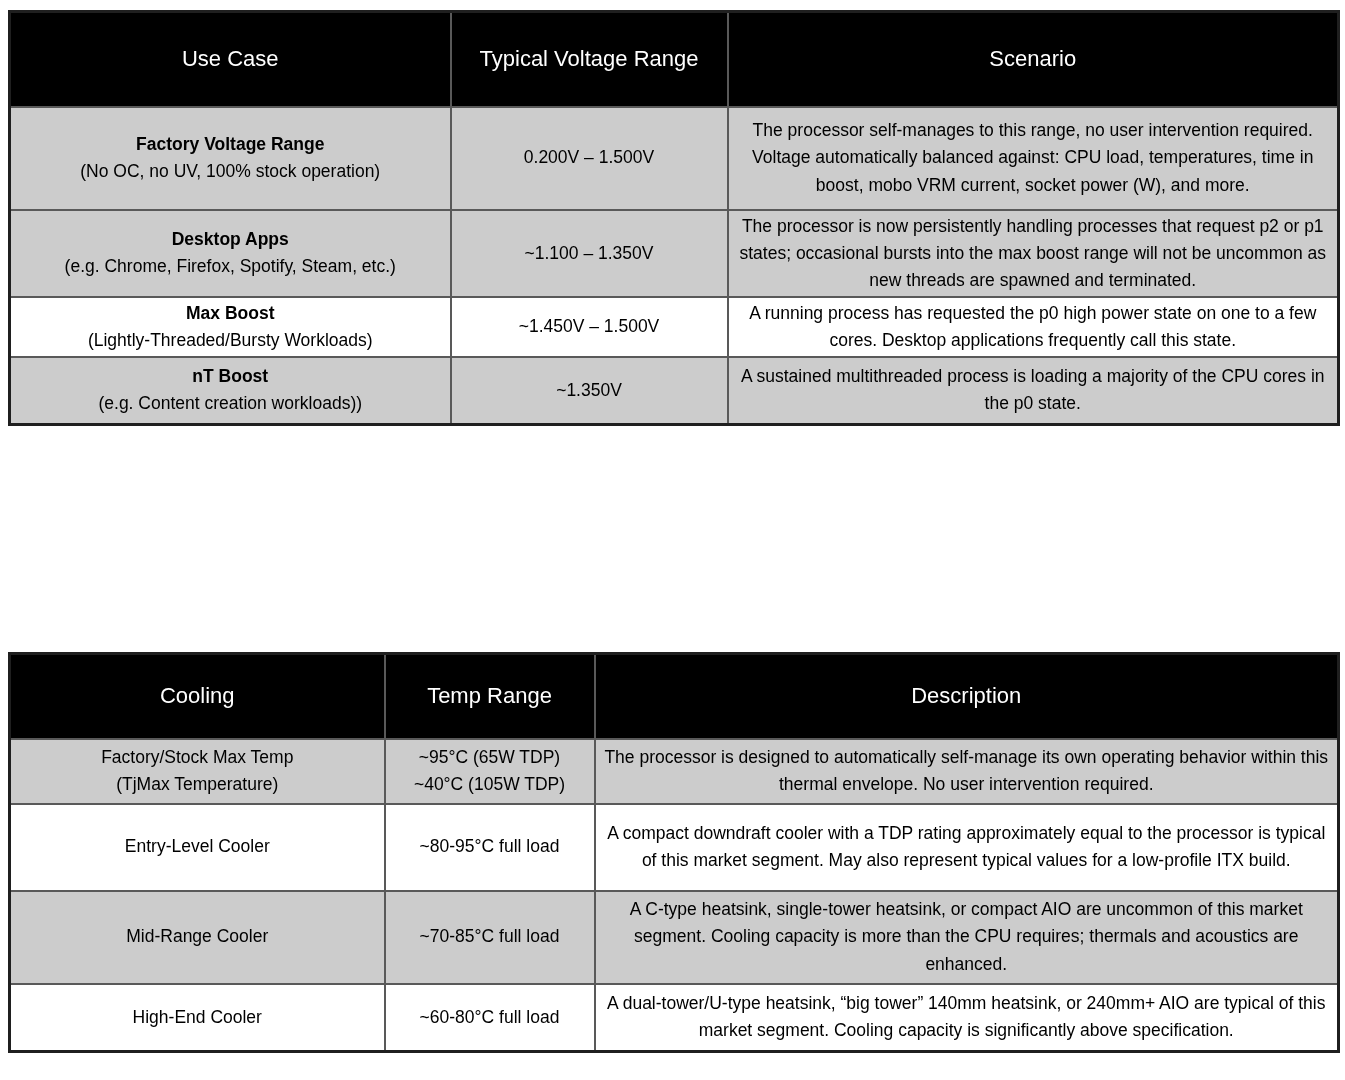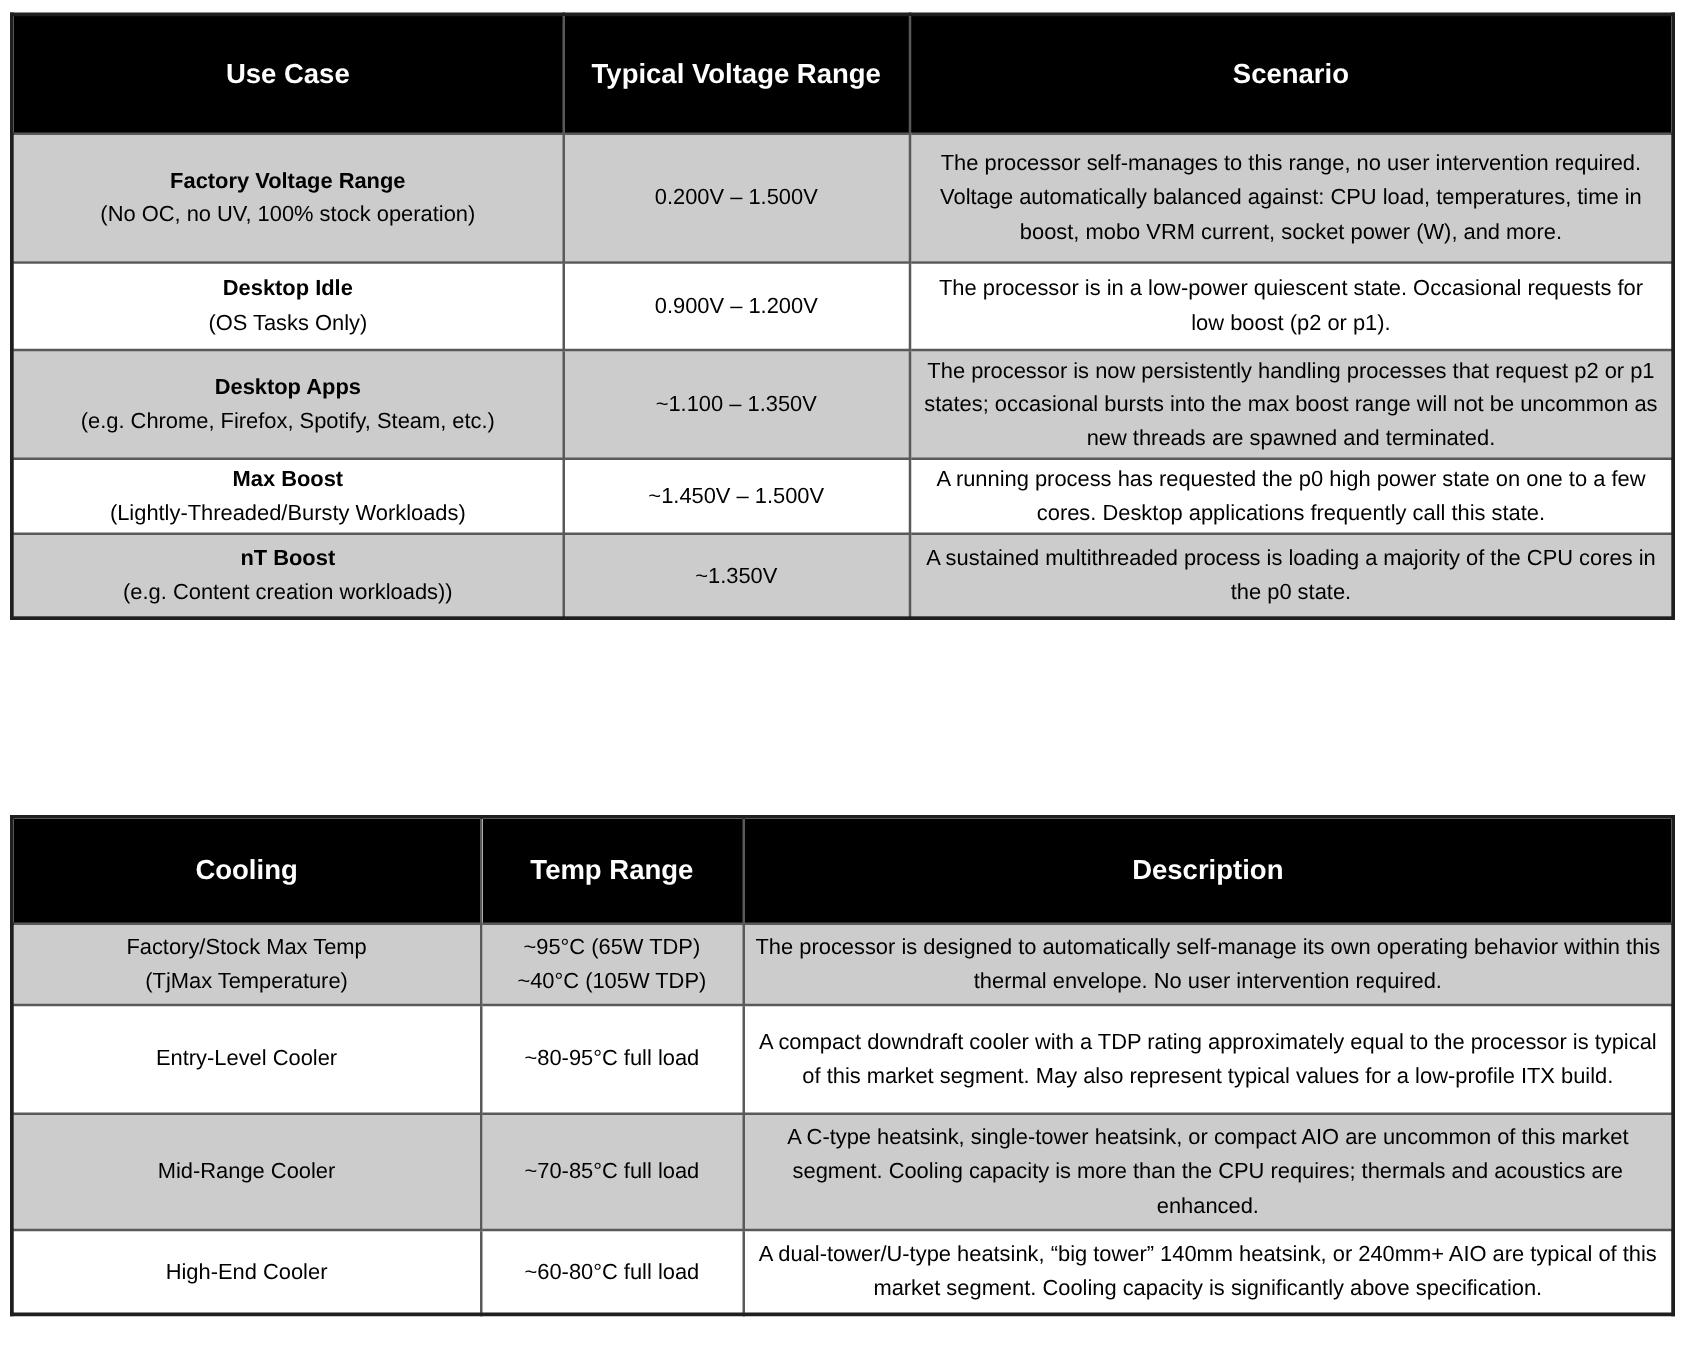--- a/index.html
+++ b/index.html
@@ -30,21 +30,21 @@
     border: 2px solid var(--border-inner, #595959);
     text-align: center;
     vertical-align: middle;
     padding: 2px 8px;
     overflow: hidden;
   }
   .tbl th {
     background: var(--header-bg, #000000);
     color: var(--header-text, #ffffff);
     font-size: 22px;
-    font-weight: bold;
+    font-weight: normal;
   }
   .tbl td {
     font-size: 17.5px;
     line-height: 1.55;
   }
   tr.gray td  { background: var(--row-gray-bg, #cccccc); }
   tr.white td { background: var(--row-white-bg, #ffffff); }
 
   .cell-title-bold { font-weight: bold; }
   .cell-title-regular { font-weight: normal; }
@@ -70,28 +70,20 @@
       </tr>
     </thead>
     <tbody>
       <tr class="gray" style="height:103px">
         <td>
           <div class="cell-title-bold">Factory Voltage Range</div>
           <div class="cell-sub">(No OC, no UV, 100% stock operation)</div>
         </td>
         <td>0.200V – 1.500V</td>
         <td class="long-text">The processor self-manages to this range, no user intervention required.  Voltage automatically balanced against: CPU load, temperatures, time in boost, mobo VRM current, socket power (W), and more.</td>
-      </tr>
-      <tr class="white" style="height:70px">
-        <td>
-          <div class="cell-title-bold">Desktop Idle</div>
-          <div class="cell-sub">(OS Tasks Only)</div>
-        </td>
-        <td>0.900V – 1.200V</td>
-        <td class="long-text">The processor is in a low-power quiescent state. Occasional requests for low boost (p2 or p1).</td>
       </tr>
       <tr class="gray" style="height:80px">
         <td>
           <div class="cell-title-bold">Desktop Apps</div>
           <div class="cell-sub">(e.g. Chrome, Firefox, Spotify, Steam, etc.)</div>
         </td>
         <td>~1.100 – 1.350V</td>
         <td class="long-text">The processor is now persistently handling processes that request p2 or p1 states; occasional bursts into the max boost range will not be uncommon as new threads are spawned and terminated.</td>
       </tr>
       <tr class="white" style="height:60px">

